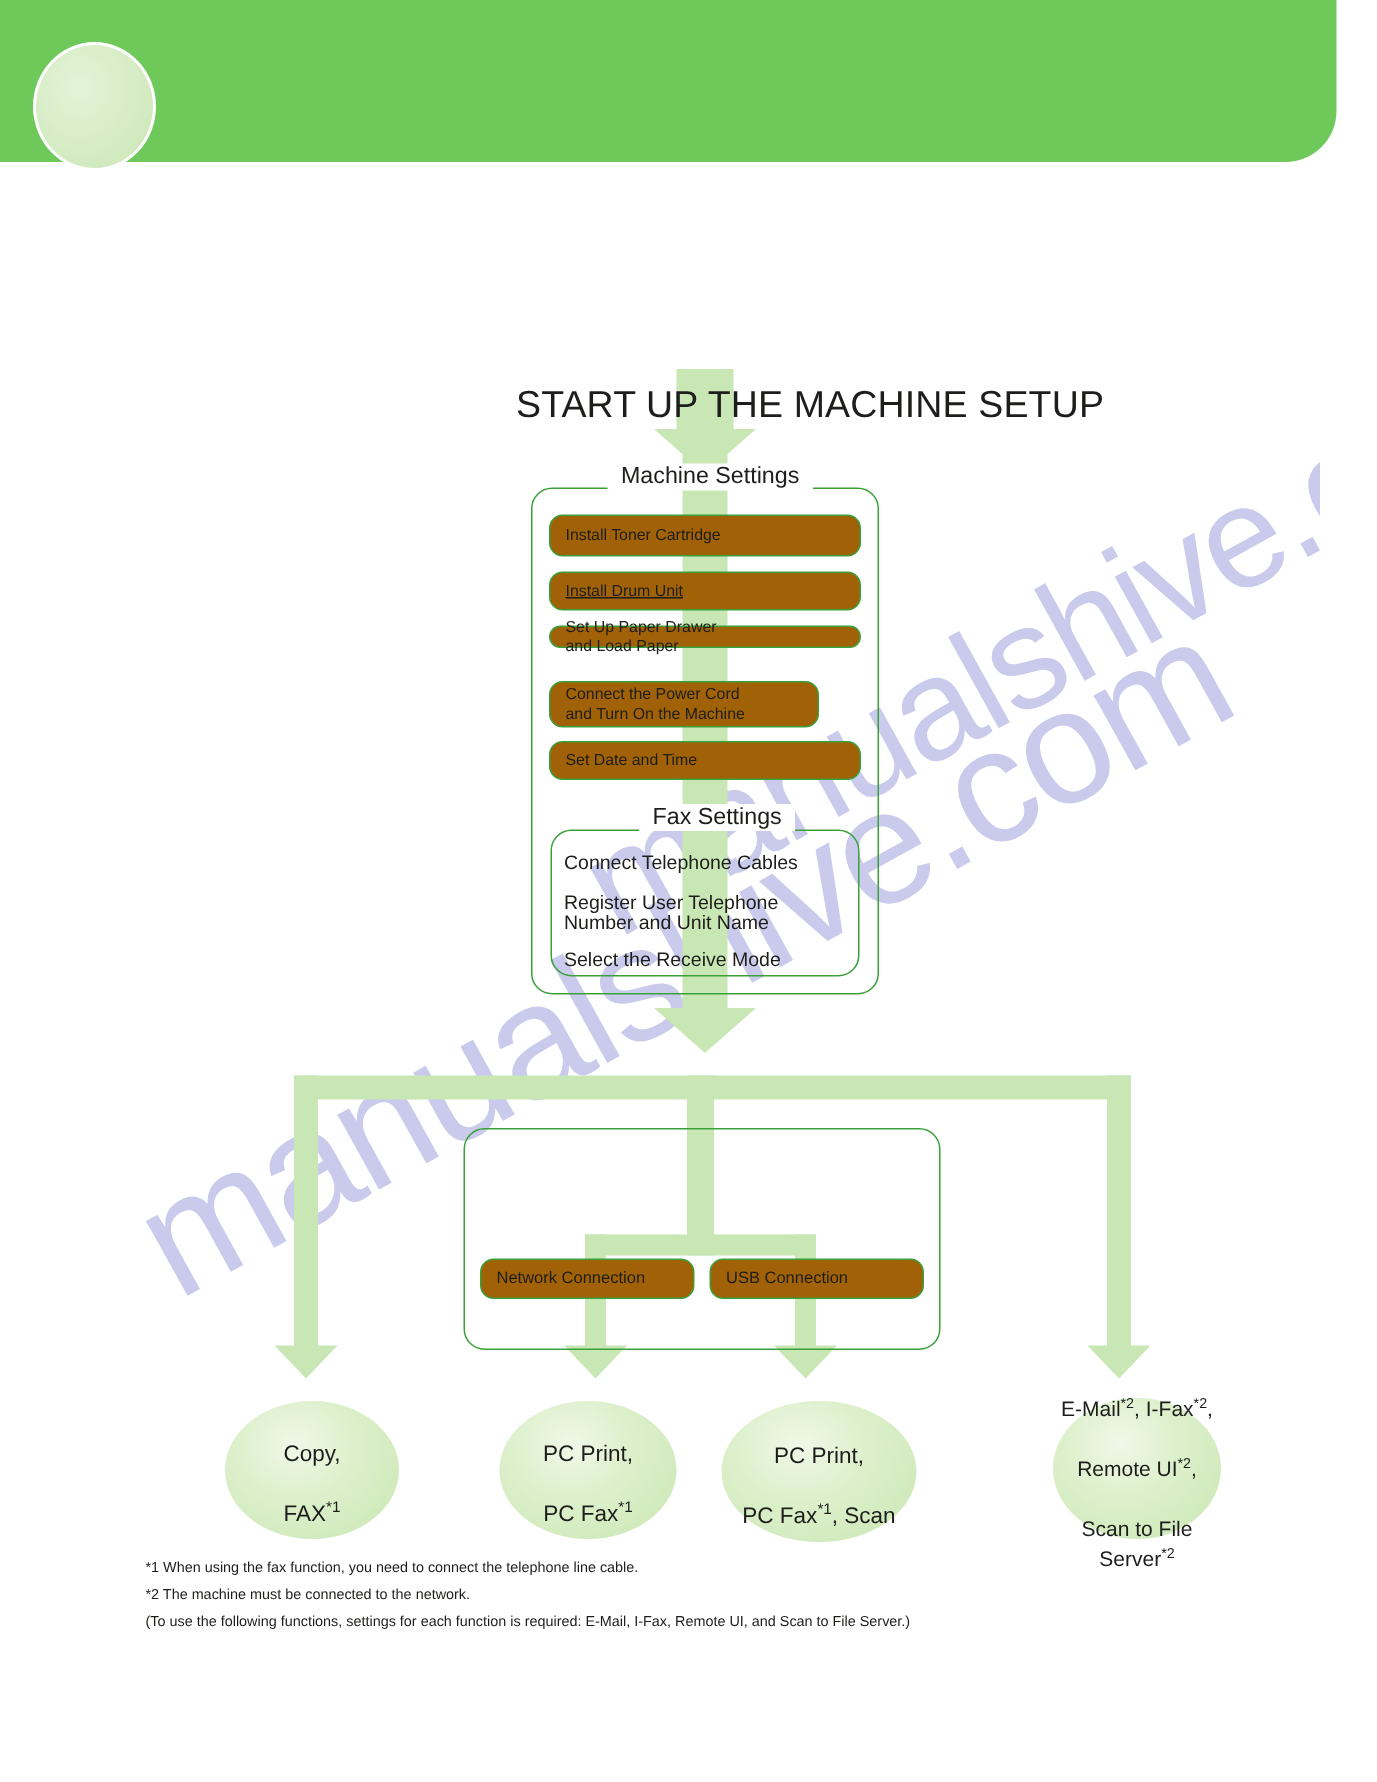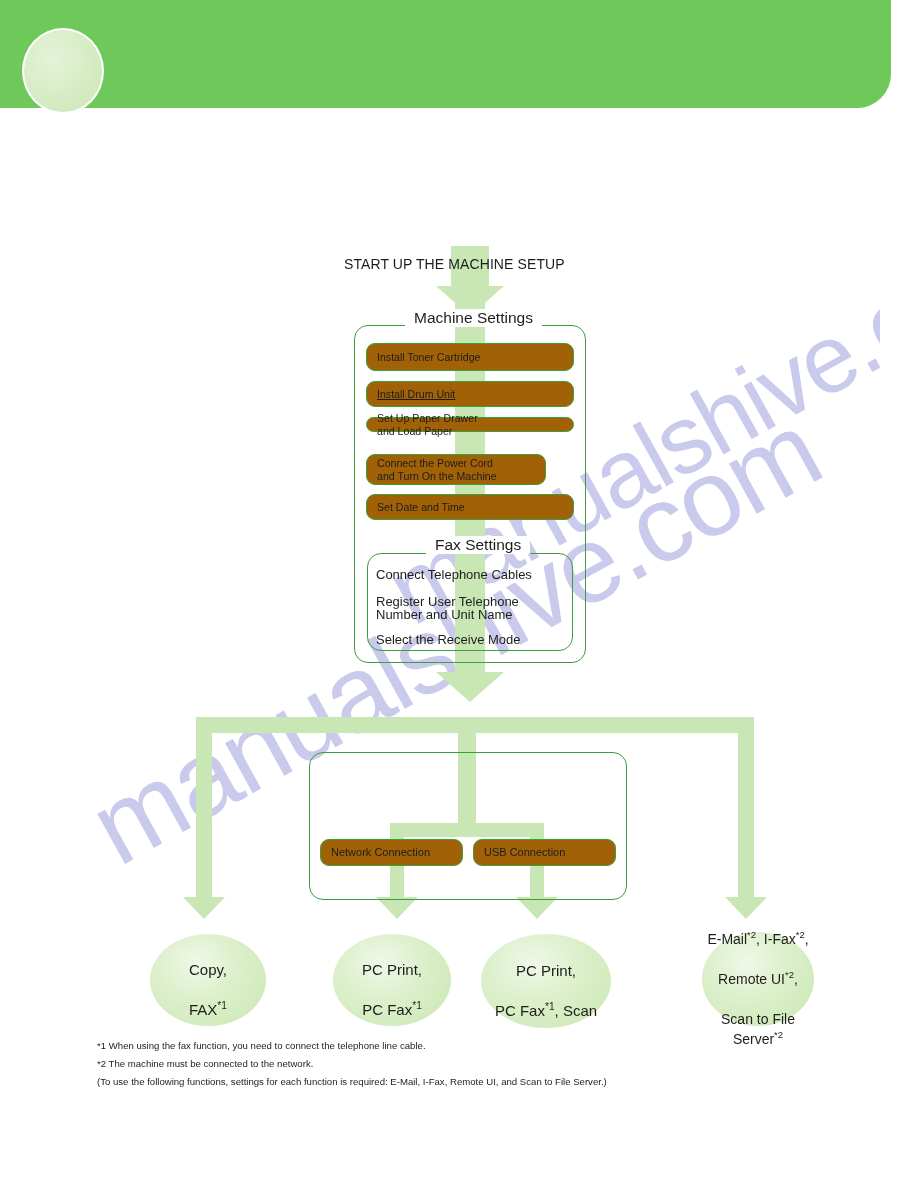--- a/index.html
+++ b/index.html
@@ -48,21 +48,21 @@
   .wm2{left:330px;top:250px;font-size:96px;}
 
   
   .bar{position:absolute;background:#c8e7b4;}
   .tri{position:absolute;width:0;height:0;border-left:34px solid transparent;border-right:34px solid transparent;border-top:30px solid #c8e7b4;}
   .tri-sm{position:absolute;width:0;height:0;border-left:21px solid transparent;border-right:21px solid transparent;border-top:22px solid #c8e7b4;}
 
   
   .title{
     position:absolute;left:344px;top:256px;
-    font-size:14px;letter-spacing:.1px;color:#1d1d1b;white-space:nowrap;
+    font-size:25px;letter-spacing:.1px;color:#1d1d1b;white-space:nowrap;
   }
 
   
   .frame{
     position:absolute;
     border:1.6px solid #3aa03a;
     border-radius:14px;
     box-sizing:border-box;
     background:transparent;
   }

